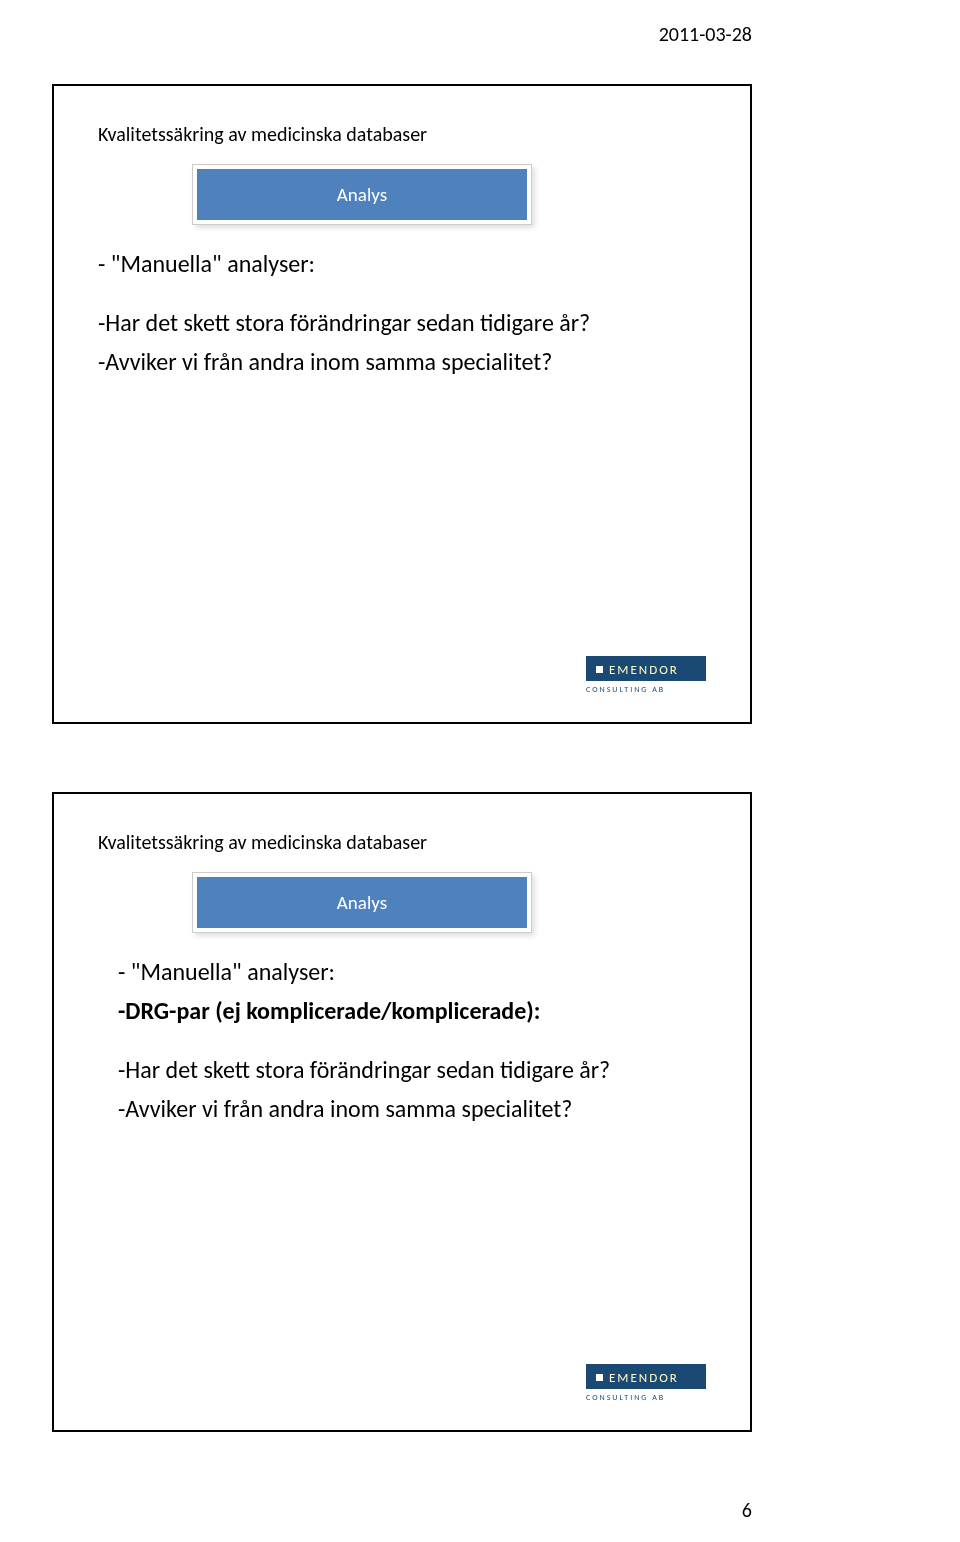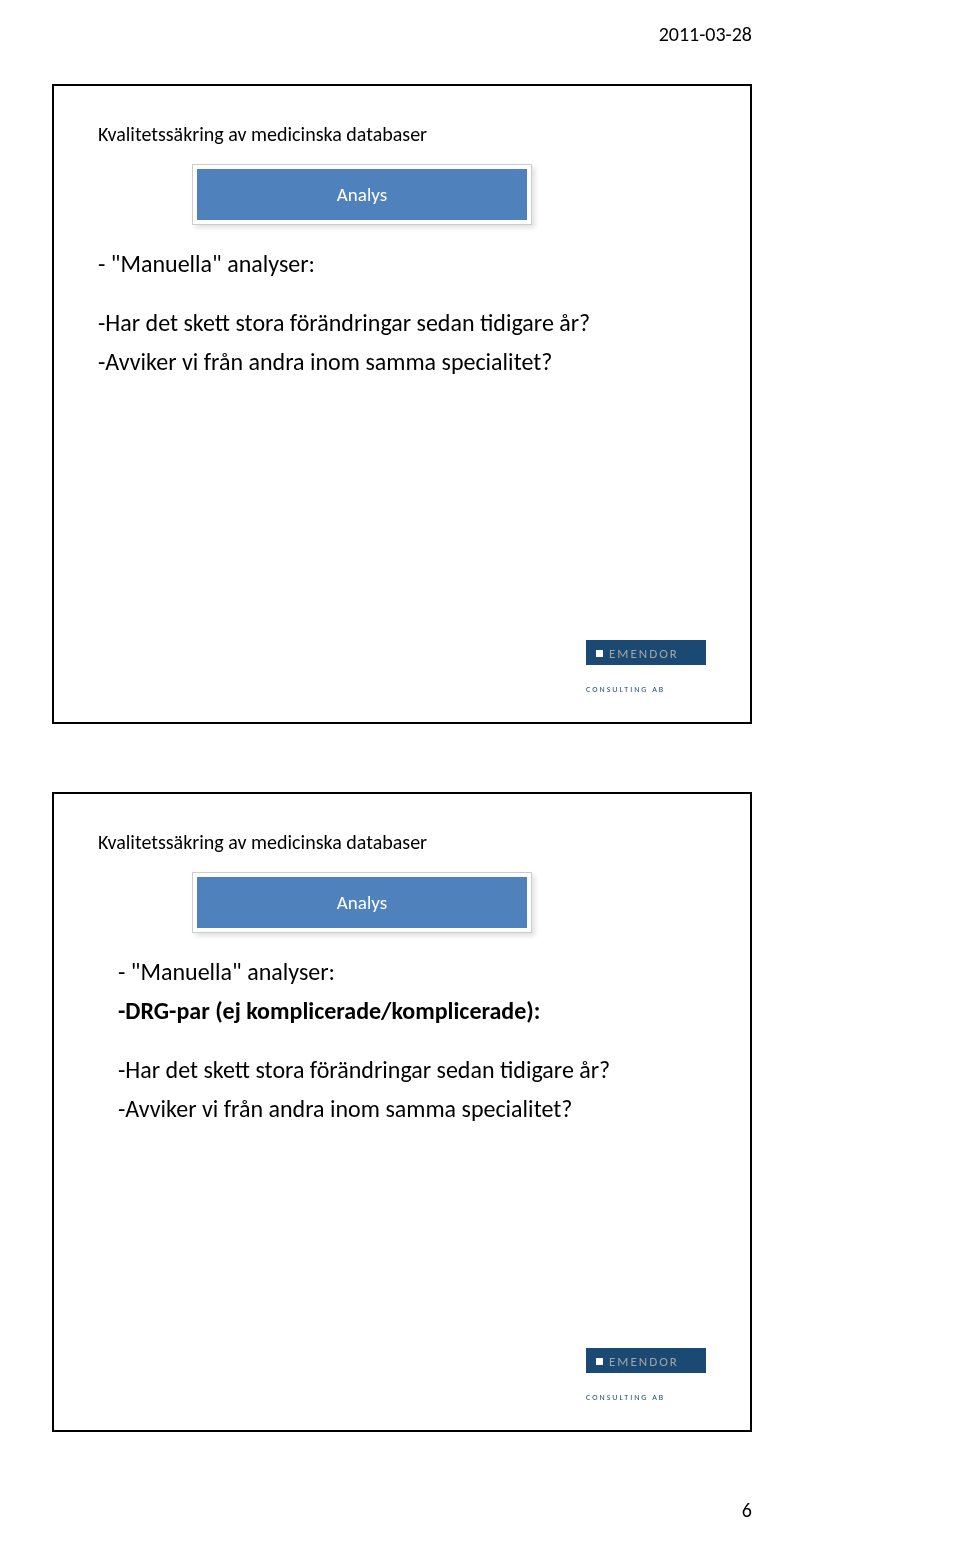--- a/index.html
+++ b/index.html
@@ -37,34 +37,34 @@
   .line { font-size:24px; margin:10px 0; }
   .bold { font-weight:700; }
   .logo {
     position:absolute;
     right:44px;
     bottom:28px;
     width:120px;
   }
   .logo-bar {
     background:#1a4a73;
-    color:#a3a3a3;
+    color:#fef9c3;
     font-size:13px;
     letter-spacing:2px;
     padding:6px 10px 4px 10px;
     display:flex;
     align-items:center;
     gap:6px;
   }
   .logo-bar .sq { width:7px; height:7px; background:#fff; display:inline-block; }
   .logo-sub {
     color:#1a4a73;
     font-size:8px;
     letter-spacing:2px;
-    margin-top:19px;
+    margin-top:3px;
     text-align:left;
   }
 </style>
 </head>
 <body>
 
 <div class="page">
 
   <div class="header-date">2011-03-28</div>
 

